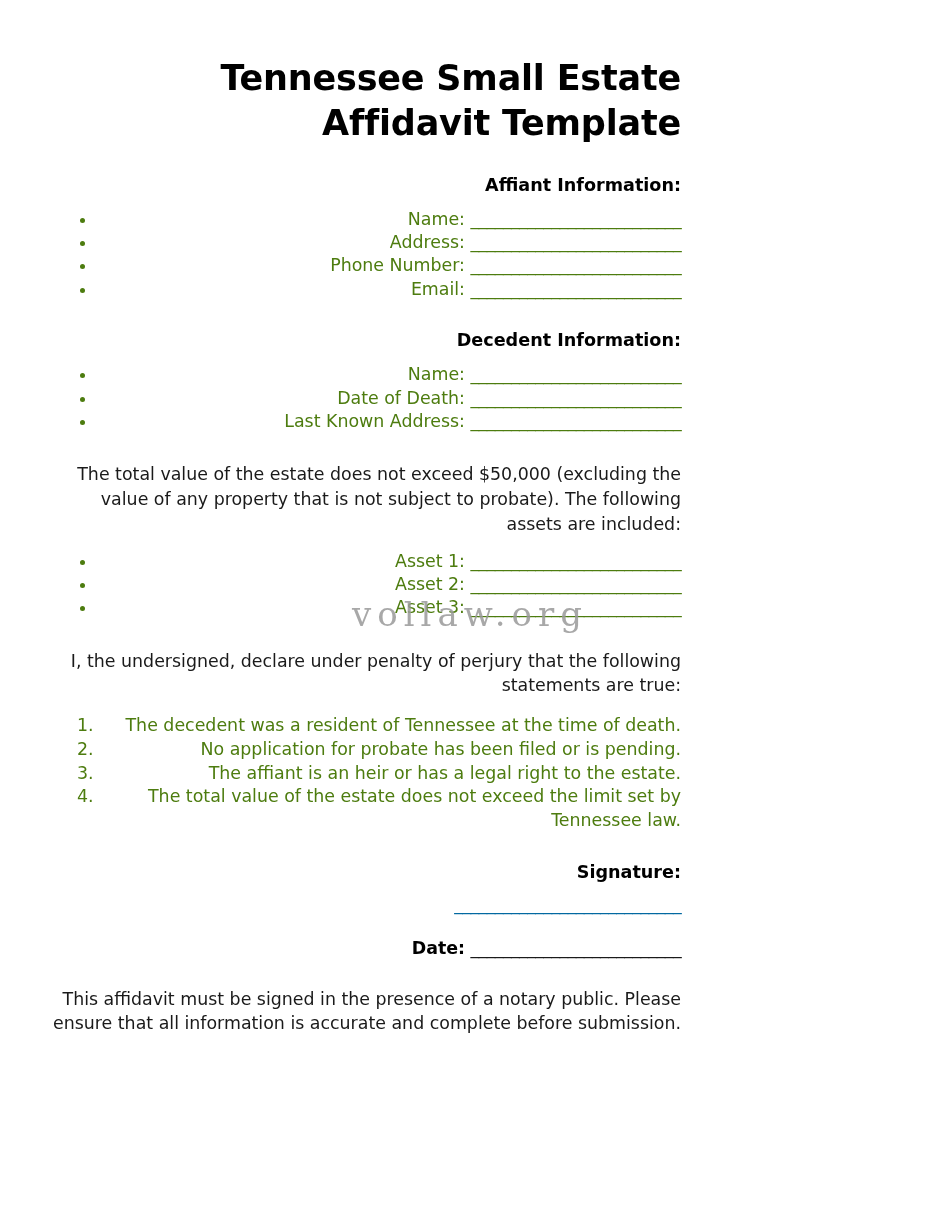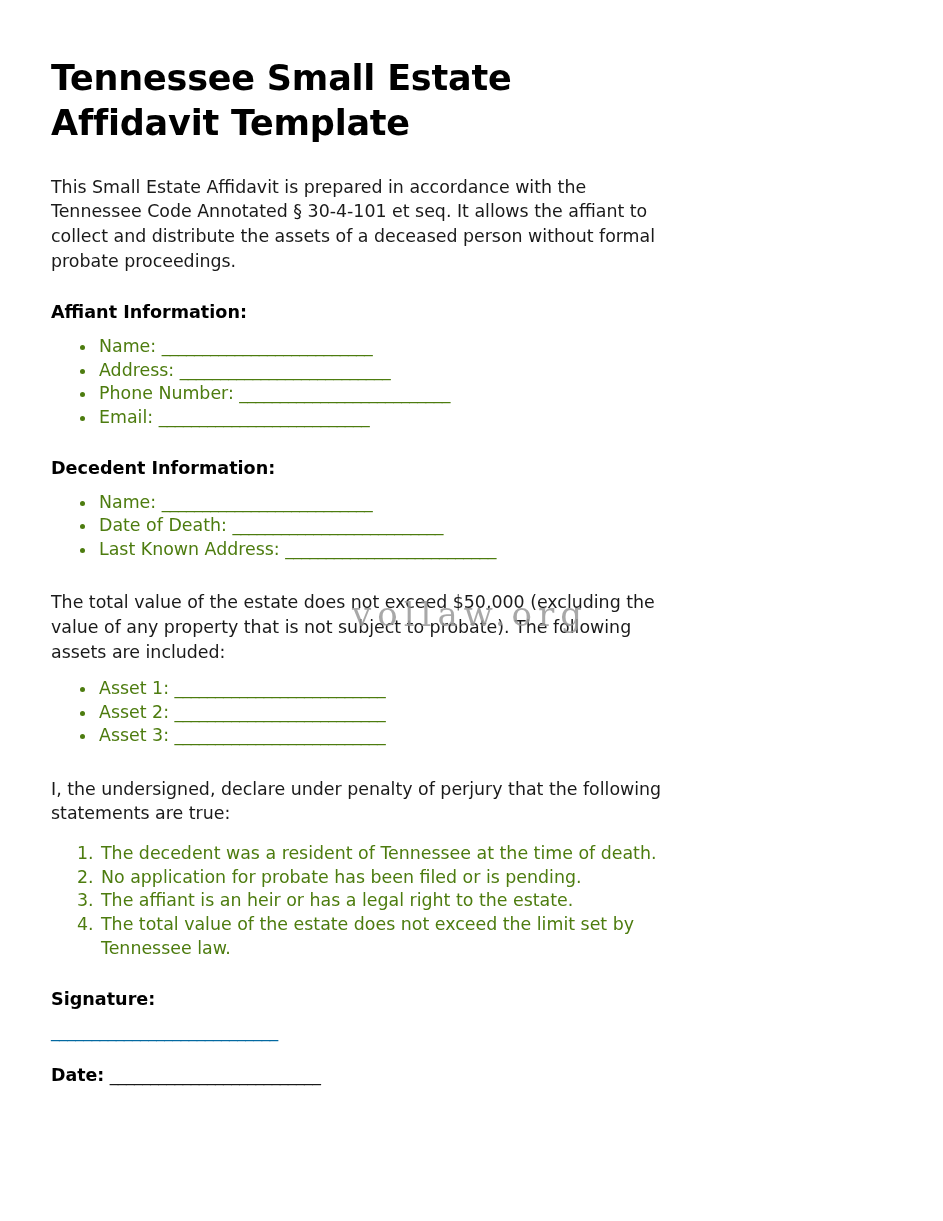--- a/index.html
+++ b/index.html
@@ -14,20 +14,21 @@
     font-family: "DejaVu Sans", "Liberation Sans", sans-serif;
     color: #000000;
     overflow: hidden;
   }
   .page {
     position: relative;
     width: 751px;
     height: 1221px;
     box-sizing: border-box;
     padding: 56px 70px 0 51px;
+    text-align: right;
   }
   .doc-title {
     font-size: 35px;
     font-weight: bold;
     line-height: 1.28;
     letter-spacing: -0.2px;
     margin: 0 0 0 0;
     max-width: 700px;
     color: #000;
   }
@@ -92,21 +93,20 @@
     user-select: none;
   }
 </style>
 </head>
 <body>
 
 <div class="page">
 
   <h1 class="doc-title">Tennessee Small Estate Affidavit Template</h1>
 
-  <p class="para">This Small Estate Affidavit is prepared in accordance with the Tennessee Code Annotated § 30-4-101 et seq. It allows the affiant to collect and distribute the assets of a deceased person without formal probate proceedings.</p>
 
   <h2 class="section">Affiant Information:</h2>
   <ul class="fields">
     <li><span>Name:</span> <span class="blank">__________________________</span></li>
     <li><span>Address:</span> <span class="blank">__________________________</span></li>
     <li><span>Phone Number:</span> <span class="blank">__________________________</span></li>
     <li><span>Email:</span> <span class="blank">__________________________</span></li>
   </ul>
 
   <h2 class="section">Decedent Information:</h2>
@@ -132,16 +132,17 @@
   </ol>
 
   <h2 class="section">Signature:</h2>
   <div class="sig-line">____________________________</div>
 
   <div class="date-row">
     <span class="date-label">Date:</span>
     <span class="blank">__________________________</span>
   </div>
 
+  <p class="para">This affidavit must be signed in the presence of a notary public. Please ensure that all information is accurate and complete before submission.</p>
 
   <div class="watermark">vollaw.org</div>
 
 </div>
 
 </body></html>

